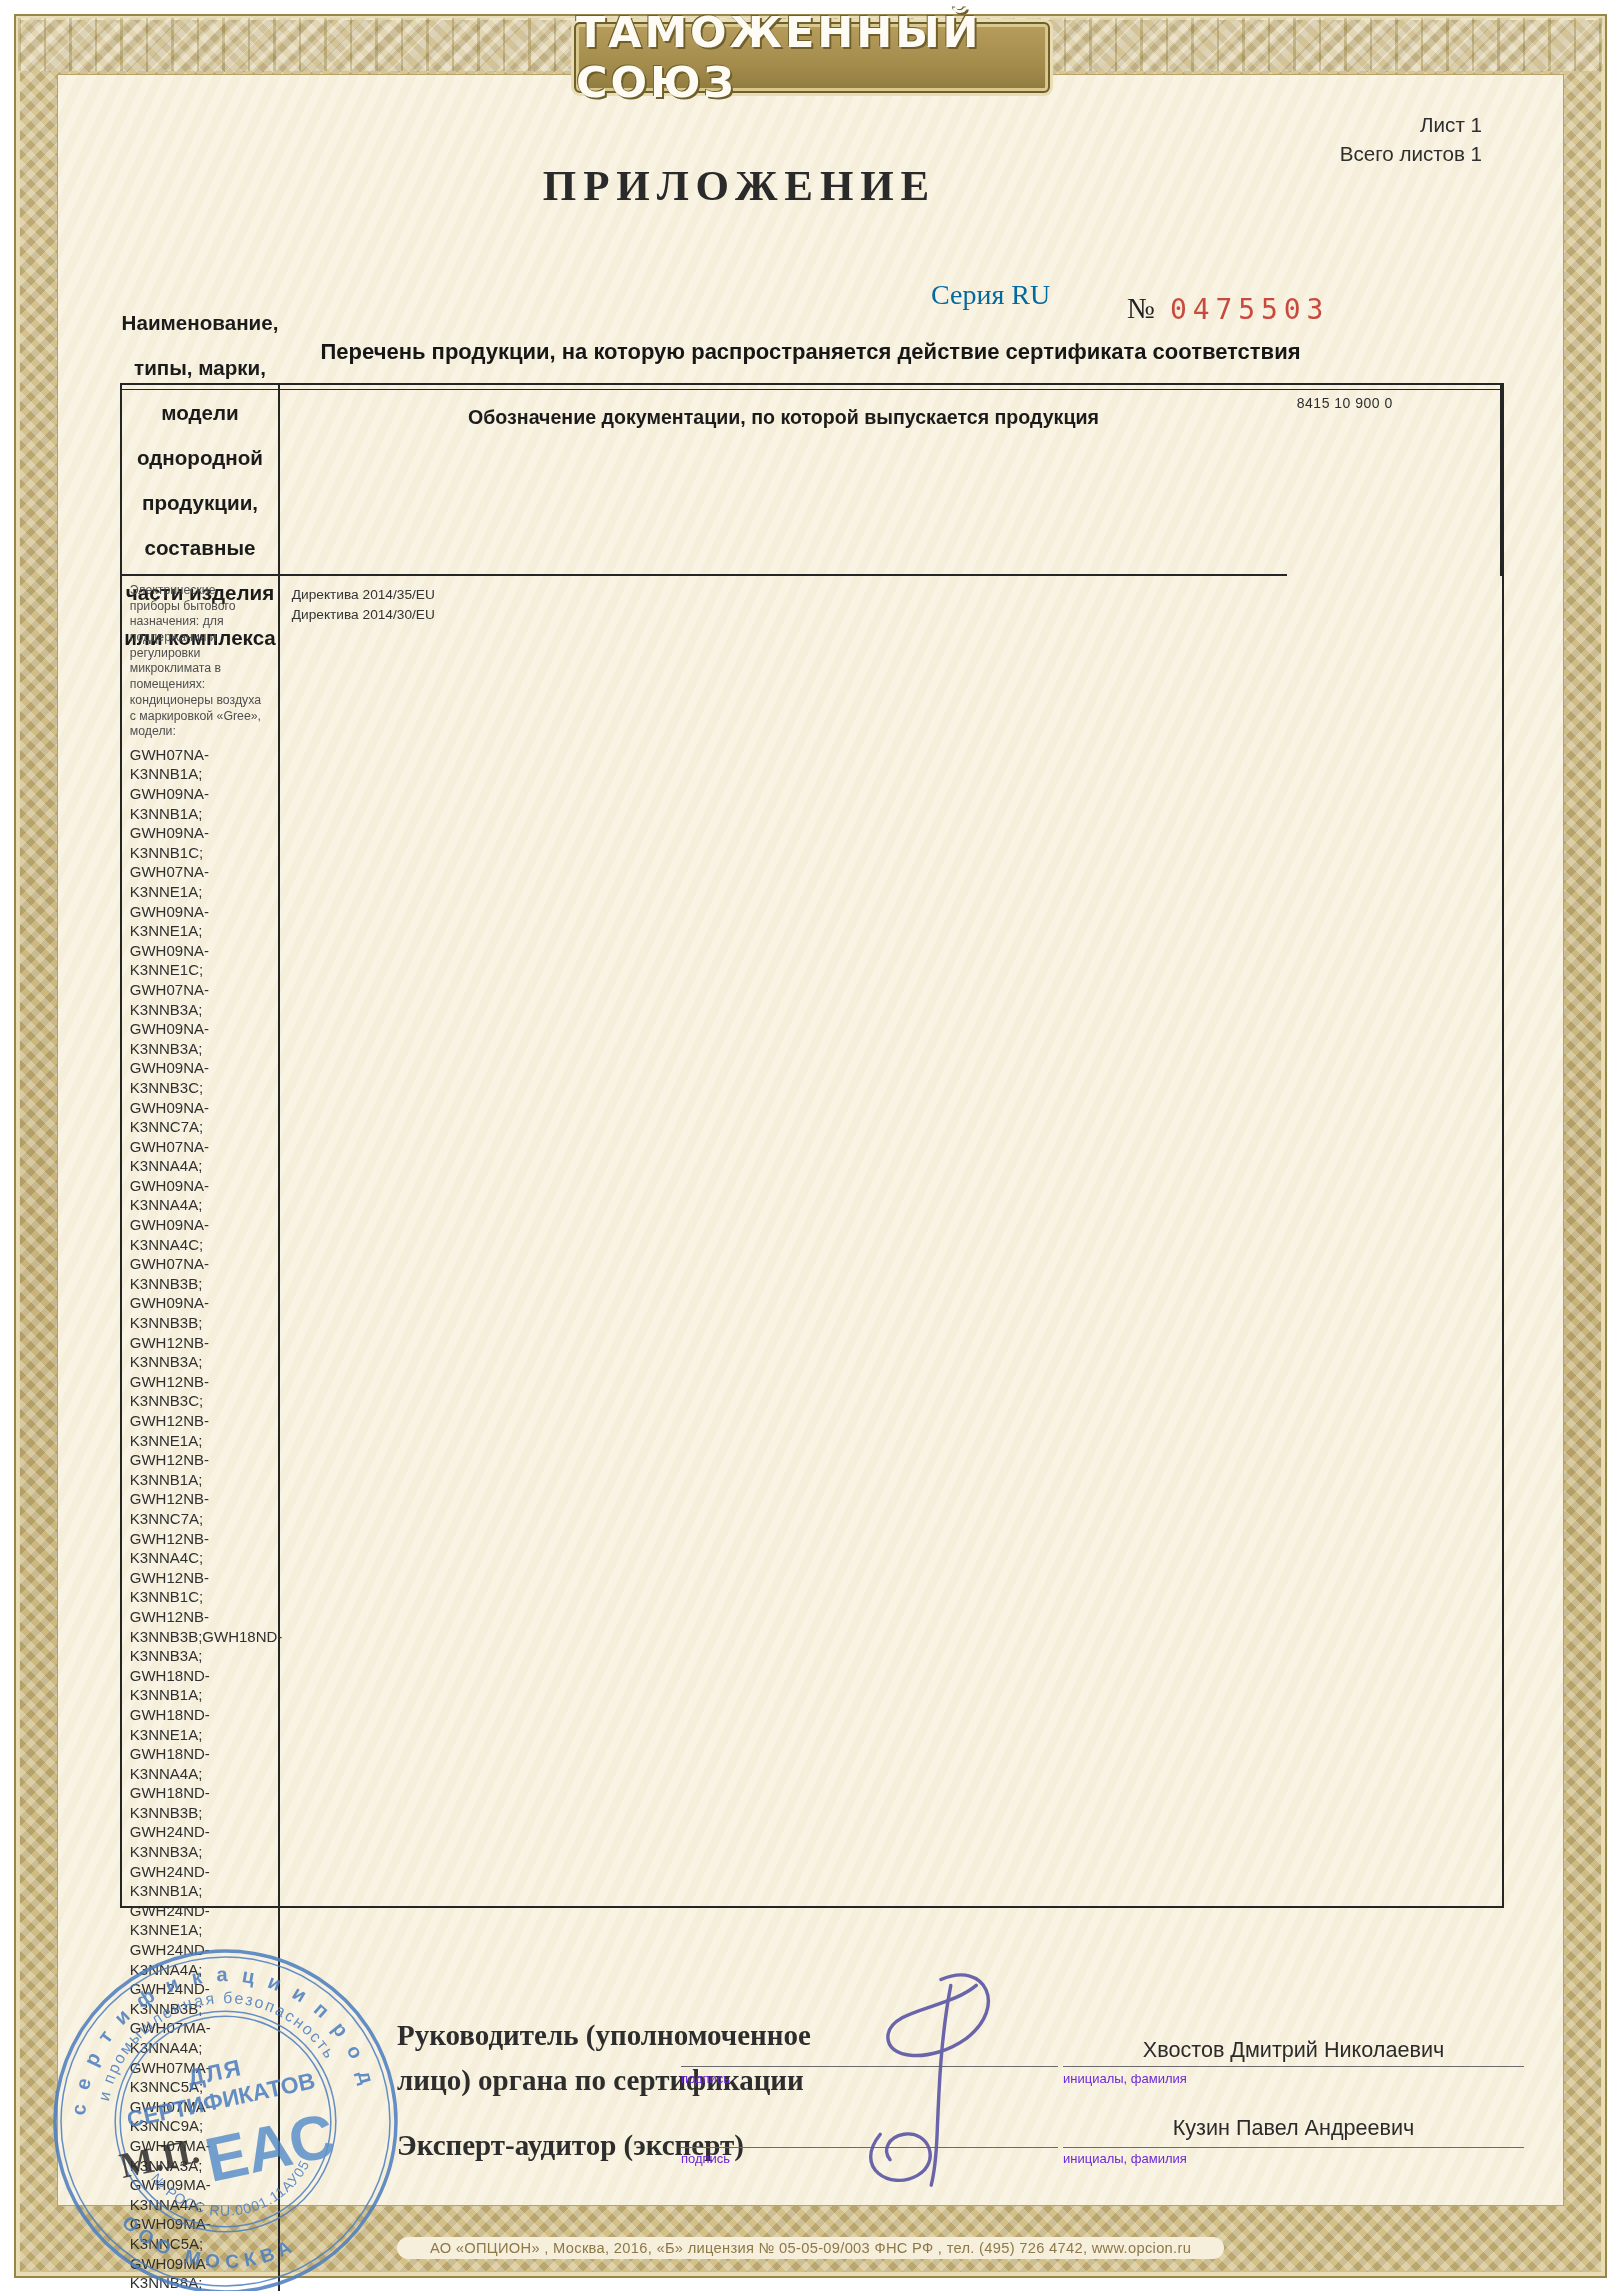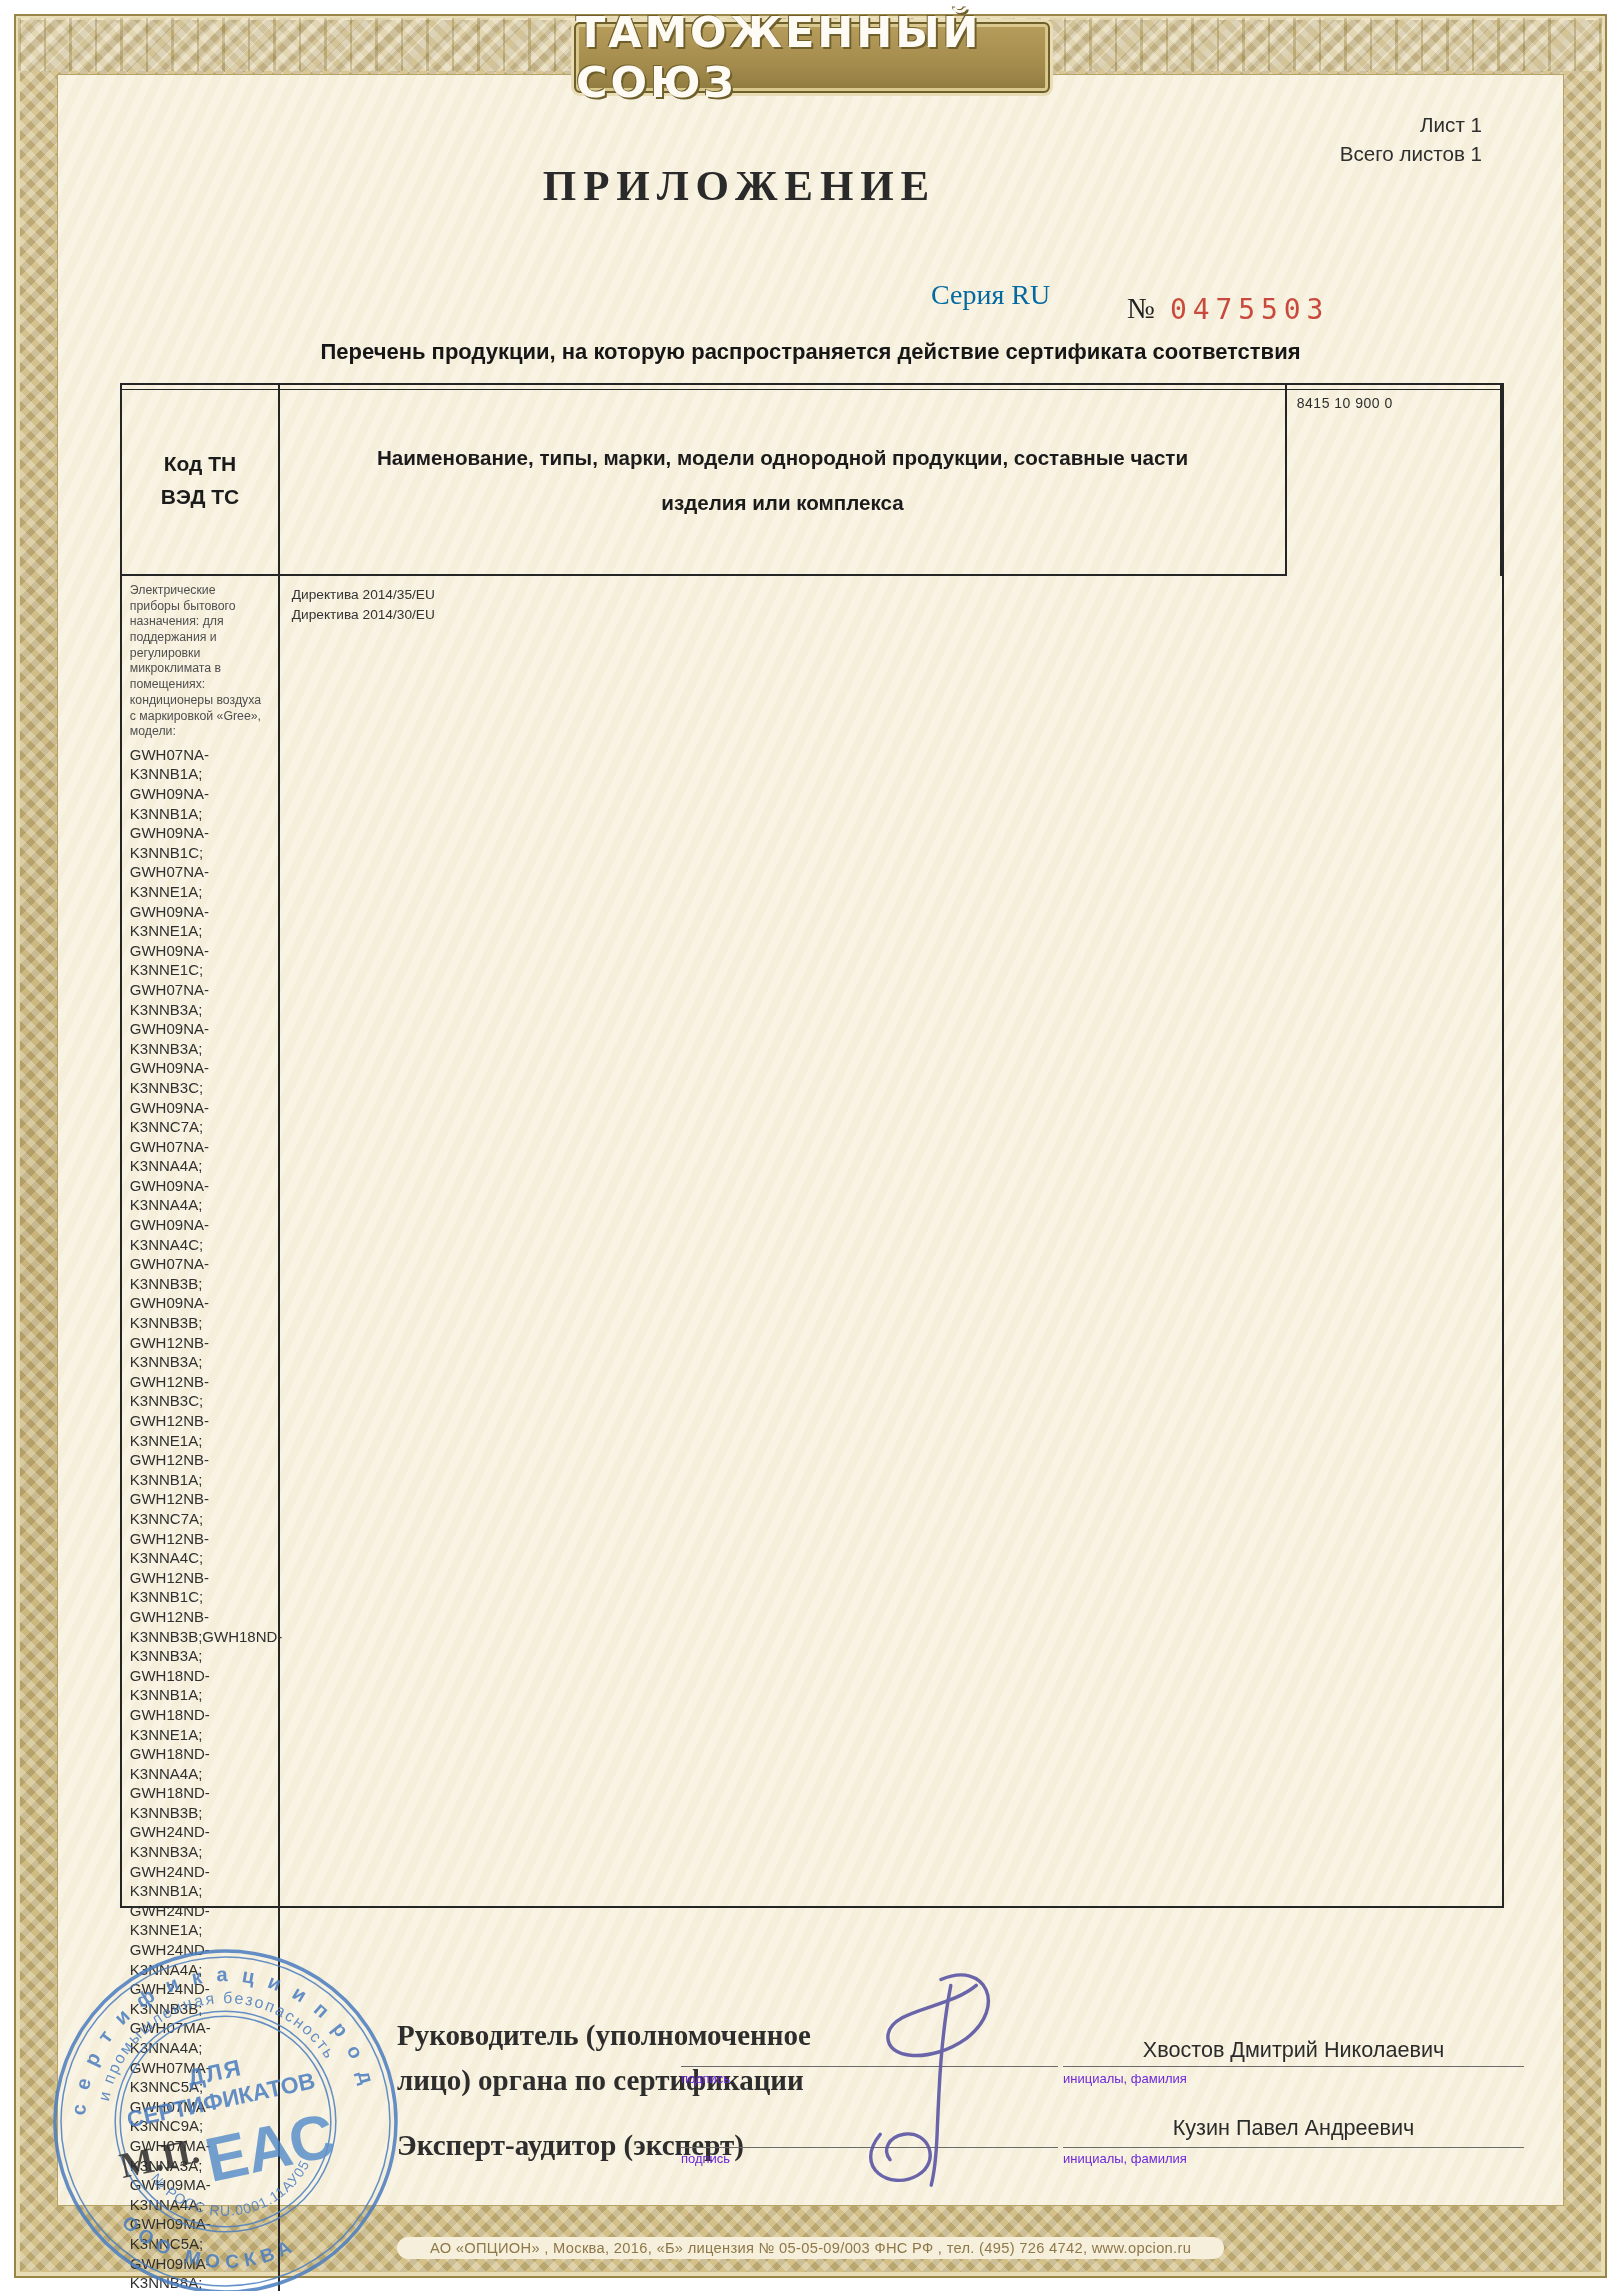--- a/index.html
+++ b/index.html
@@ -104,27 +104,22 @@
   <div class="title">ПРИЛОЖЕНИЕ</div>
 
 
   <div class="series-label">Серия RU</div>
   <div class="series-no">№</div>
   <div class="series-number">0475503</div>
 
   <div class="list-heading">Перечень продукции, на которую распространяется действие сертификата соответствия</div>
 
   <div class="cert-table">
-    <div class="cell hcell hrow c1 h-c1">
-      <div>
-        <div>Код ТН</div>
-        <div>ВЭД ТС</div>
-      </div>
-    </div>
     <div class="cell hcell hrow c2 h-c2">Наименование, типы, марки, модели однородной продукции, составные части изделия или комплекса</div>
+    <div class="cell hcell hrow h-c3">Обозначение документации, по которой выпускается продукция</div>
 
     <div class="cell c1 b-c1">8415 10 900 0</div>
     <div class="cell c2 b-c2">
       <div class="intro">Электрические приборы бытового назначения: для поддержания и регулировки микроклимата в помещениях: кондиционеры воздуха с маркировкой «Gree», модели:</div>
       <div class="models">GWH07NA-K3NNB1A; GWH09NA-K3NNB1A; GWH09NA-K3NNB1C; GWH07NA-K3NNE1A; GWH09NA-K3NNE1A; GWH09NA-K3NNE1C; GWH07NA-K3NNB3A; GWH09NA-K3NNB3A; GWH09NA-K3NNB3C; GWH09NA-K3NNC7A; GWH07NA-K3NNA4A; GWH09NA-K3NNA4A; GWH09NA-K3NNA4C; GWH07NA-K3NNB3B; GWH09NA-K3NNB3B; GWH12NB-K3NNB3A; GWH12NB-K3NNB3C; GWH12NB-K3NNE1A; GWH12NB-K3NNB1A; GWH12NB-K3NNC7A; GWH12NB-K3NNA4C; GWH12NB-K3NNB1C; GWH12NB-K3NNB3B;GWH18ND-K3NNB3A; GWH18ND-K3NNB1A; GWH18ND-K3NNE1A; GWH18ND-K3NNA4A; GWH18ND-K3NNB3B; GWH24ND-K3NNB3A; GWH24ND-K3NNB1A; GWH24ND-K3NNE1A; GWH24ND-K3NNA4A; GWH24ND-K3NNB3B; GWH07MA-K3NNA4A; GWH07MA-K3NNC5A; GWH07MA-K3NNC9A; GWH07MA-K3NNA3A; GWH09MA-K3NNA4A; GWH09MA-K3NNC5A; GWH09MA-K3NNB8A; GWH09MA-K3NNB8B; GWH09MA-K3NNA3F; GWH09MA-K3NNA4F; GWH09MA-K3NNC5F; GWH09MA-K3NNC9F; GWH09MA-K3NNA3A; GWH09MA-K3DND3L; GWH12MA-K3DND3L; GWH12MB-K3NNA4A; GWH12MB-K3NNC5A; GWH12MB-K3NNB8A; GWH12MB-K3NNB8B; GWH12MB-K3NNA3F; GWH12MB-K3NNC9F; GWH18MC-K3NNA4A; GWH18MC-K3NNC5A; GWH18MC-K3NNA3F; GWH18MC-K3NNA4F; GWH18MC-K3DND3G; GWH24MD-K3NNA3A; GWH24MD-K3NNA4A; GWH24MD-K3DND3G; GWHN24FANK3A1B; GWHN28FANK3A1B; GWHN24FANK3A1A; GWHN28FANK3A1A; GWH07RA-K3NNA6A; GWH07RA-K3NNA6C; GWH09RA-K3NNA6A; GWH09RA-K3NNA6C; GWH12RB-K3NNA6A; GWH12RB-K3NNA6C; GWH18RC-K3NNA6A; GWH18RC-K3NNA6C; GWH24RD-K3NNA6A; GWH24RD-K3NNA6C; GWH09KF-K3DNA5A; GWH12KF-K3DNA5A; GWH09KF-K3DNA5B; GWH12KF-K3DNA5B; GWH18KG-K3DNA5A; GWH18KG-K3DNA5E; GWH24KG-K3DNA5A; GWH18KG-K3DNA5F; GWH24KG-K3DNA5C; GWH09UB-K3DNA1A; GWH09UB-K3DNA1B; GWH09UB-K3DNA1C; GWH09UB-K3DNA3A; GWH09UB-K3DNA3B; GWH09UB-K3DNA3C; GWH12UB-K3DNA1A; GWH12UB-K3DNA1B; GWH12UB-K3DNA1C; GWH12UB-K3DNA3A; GWH12UB-K3DNA3B; GWH12UB-K3DNA3C; GWH18UB-K3DNA1A; GWH18UB-K3DNA1B; GWH18UB-K3DNA1C; GWH18UC-K3DNA1A; GWH18UC-K3DNA1C; GWH18UC-K3DNA1B; GWH09UB-K3DNA4F; GWH12UB-K3DNA4F; GWH09UB-K3DNA1E; GWH12UB-K3DNA1E; GWH18UC-K3DNA1E; GWH09UB-K3DNA3E; GWH12UB-K3DNA3E; GWH09UB-K3DNA1E/I ; GWH12UB-K3DNA1E/I; GWH18UC-K3DNA1E/I; GWH09UB-K3DNA3E/I; GWH12UB-K3DNA3E/I; GWH09UB-K3DNA1E/O; GWH12UB-K3DNA1E/O; GWH18UC-K3DNA1E/O; GWH09UB-K3DNA3E/O; GWH12UB-K3DNA3E/O; GWH07QA-K3NNC2A; GWH09QB-K3NNC2A; GWH12QC-K3NNC2A; GWH18QD-K3NNC2A; GWH24QE-K3NNC2A; GWH09QB-K3NNA1A/I; GWH12QB-K3NNA1A/I; GWH18QB-K3NNA1A/I; GWH07QB-K3DNC2G/I; GWH09QB-K3DNC2G/I; GWH12QC-K3DNC2G/I; GWH18QD-K3DNC2G/I; GWH18QD-K3DNC2G;  GWH24QE-K3DNC2G/I; GWH12JE-K1NNA2A;  GWH24QE-K3DNC2G; GWHN09AANK3A1A; GWHN09AANK3A2A; GWHN09AANK3A1B; GWHN12ABNK3A1A; GWHN12ABNK3A2A; GWHN12ABNK3A1D; GWHN18ACNK3A1A; GWHN24ACNK3A1A; GWHN09JANK3A1B; GWHN09JANK3A2B; GWHN12JBNK3A1B; GWHN12JBNK3A2B; GWC09AA-K5NNA4A; GWC12AA-K5NNA4A; GWC18AA-K5NNA4A; GWC09AB-K5NNA4A; GWC12AB-K5NNA4A; GWC18AB-K5NNA4A; GJC05BJ-K3MND1A; GJC05BJ-K3MNG1A, GJC07AA-E3MNC1A; GJC09AA-E3MNC1A; GJC12AB-E3MNC1A; GJC18AC-E3RNC2A; GJC24AC-E3RNC2A; GJC09AA-E3NMNC1A; GJC12AF-E3NMNC1A; GJC24AC-E3NRNC2A; GPCN12A2NK3CA; GPC08AI-K3NNC6A; GPC12AJ-K3NNA1A; GPC09AH-K5NNC3A; GWH24QE-K3NNA1A/O; GWH18QD-K3NNA1A/O; GWH09QB-K3NNA1A/O; GWH07QA-K3NNA1A/O; GWH07QA-K3NNA1A/O; GWH12QC-K3NNA1A/O, GKH18K3BI; GKH24K3BI; GKH30K3B1I; GKH30K3BI; GKH36K3BI; GKH42K3BI; GKH48K3B1I; GKH48K3BI; GKH18K3FI; GKH24K3FI; GKH36K3FI; GKH48K3FI; GKH60K3FI; GKH18K3HI; GKH24K3HI; GKH30K3HI; GKH36K3HI; GKH42K3HI; GKH48K3HI; GKH60K3HI; GFH18K3BI; GFH24K3BI; GFH36K3BI; GFH42K3BI; GFH48K3BI; GFH48K3B1I; GFH60K3B2I; GFH60K3BI; GFH18K3FI; GFH24K3FI; GFH36K3FI; GFH48K3FI; GFH60K3FI; GFH18K3H1I; GFH24K3H1I; GFH36K3H1I; GFH48K3H1I; GFH18K3HI; GFH24K3HI; GFH36K3HI; GFH48K3HI; GFH60K3H1I; GTH18K3BI; GTH24K3BI; GTH30K3B1I; GTH36K3BI; GTH42K3BI; GTH48K3B1I; GTH18K3FI; GTH24K3FI; GTH36K3FI; GTH48K3FI; GTH60K3FI; GTH48K3BI; GTH60K3B2I; GTH18K3HI; GTH24K3HI; GTH30K3HI; GTH36K3HI; GTH42K3HI; GTH48K3HI; GTH60K3HI; GUHN18NK3AO; GUHN24NK3AO; GUHN30NK3AO; GUHN30NK3A1O; GUHN36NK3AO; GUHN42NK3AO; GUHN42NM3AO; GUHN48NK3A1O; GUHN48NM3AO; GUHN48NM3A1O; GUHN48NK3AO; GUHN60NK3A2O; GUHN60NM3A2O; GUHN60NM3AO; GUHN60NM3HO; GUHN18NK3HO; GUHN24NK3HO; GUHN30NK3HO; GUHN36NK3HO; GUHN36NM3HO; GUHN42NK3HO; GUHN42NM3HO; GUHN48NK3HO; GUHN48NM3HO; GUHD18NK3FO; GUHD24NK3FO; GUHD36NK3FO, GUHD48NM3FO; GUHD60NM3FO; FGR20/BNa-M; FGR25/BNa-M; FGR25/CNa-M; FGR30/BNa-M; FGR40/BNa-M; FGR20Pd/DNa-X; FGR25Pd/DNa-X; FGR30Pd/DNa-X; FGR40Pd/DNa-X; FGR40Pd/D(2)Na-X, CYR, GVA60AD-M3NNA2A/I; GVA60AD-M3NNA2A/O; GVA24AG-K3NNA5A; GVA36AH-M3NNA5A; GVA48AH-M3NNA5B;  GVA60AH-M3NNA5B; GVA60AH-M3NNA5A; GVHN24A1NK1AA/I; GVHN24A1NK1AA/O; GVHN24A1NK3AA/I; GVHN24A1NK3AA/O; GVHN24AANK3A1A/I; GVHN24AANK3A1A/O; GVHN36ABNM3A1A/I; GVHN36ABNM3A1A/O; GVHN42A2NM3AA/I; GVHN42A2NM3AA/O; GVHN48ABNM3A1A/I; GVHN48ABNM3A1A/O; GVH24AK-D3DNC1A/I; GVH24AJ-K1NTA8A/I; GWHD(14)NK3DO ; GWHD(18)NK3DO; GWHD(24)NK3EO; GWHD(28)NK3BO; GWHD(36)NK3AO; GWHD(42)NK3AO; GWHD(18)ACNK3A1AI; GWHD(18)NK3AO; GWHD(21)NK3AO; GWHD(24)NK3AO; GWHD(28)NK3AO; GWHD(24)NK3CO; GWHD(07)AANK3A1BI; GWHD(09)AANK3A1BI; GWHD(12)ABNK3A1BI; GWHD(42S)NK3CO; GWHD(48S)NK3CO; GWHD(56S)NK3CO; GWHD(48S)NM3CO; GWHD(56S)NM3CO; GWHD(07)BANK3A1A/I; GWHD(18)NK3KO; GWHD(24)NK3MO; GWHD(28)NK3KO; GWHD(36)NK3BO; GWHD(42)NK3BO ; GWH09A3NK3DD; GWHD12A6NK3DC; GWH(07)AA-K3DNA1B/I; GWH(09)AA-K3DNA1B/I; GWH(12)AB-K3DNA1B/I; GWH(18)AC-K3DNA1B/I; GWH(09)UA-K3DNA1A/I; GWH(07)KF-K3DNA5D/I; GWH(09)KF-K3DNA5D/I; GWH(12)KF-K3DNA5D/I; GWH(18)KG-K3DNA5D/I; GFH(09)EA-K3DNA1A/I; GFH(12)EA-K3DNA1A/I; GFH(18)EA-K3DNA1A/I; GFH(21)EA-K3DNA1A/I; GFH(24)EA-K3DNA1A/I; GFHD(09)AANK3A1AI; GKH(12)BA-K3DNA2A/I; GKH(18)BA-K3DNA2A/I; GKH(24)BA-K3DNA1A/I; GEH(09)AA-K3DNA1B/I; GEH(12)AA-K3DNA1B/I; GEH(18)AA-K3DNA1B/I; GTH(09)BA-K3DNA1A/I; GTH(12)BA-K3DNA1A/I; GTH(18)BA-K3DNA1A/I; GTH(24)BA-K3DNA1A/I; GFHD(12)AANK3A1AI; GFHD(18)AANK3A1AI; GKHD(12)ABNK3A2AI; GKHD(18)ABNK3A2AI; GTHD(09)AANK3A1AI; GTHD(12)AANK3A1AI; GTHD(18)AANK3A1AI; GEH(09)AA-K3DNA1D/I, GWH07AAA-K3NNA1A/I, KFR-35G(35573)FNAa-A1,GWH09AAB-K3NNA1A, GWH09KF-K3DNA6G; GWH12KF-K3DNA6G; GWH18KF-K3DNA6G; GWH24KF-K3DNA6G; GWH07QA-K3DNC2C; GWH09QB-K3DNC2D; GWH12QB-K3DNC2D; GWH18QD-K3DNC2E; GWH24QD-K3DNC2A; GWH07ACA-K3NNA1A; GWH09ACA-K3NNA1A; GWH12ACB-K3NNA1A; GWH18ACC-K3NNA1A; GWH24ACD-K3NNA1A; GWH18UC-K3DNA4F, GWH12UB-K1NNA3A/I, GWH07ACA-K3NNA1A/I; GWH09ACA-K3NNA1A; GWH12ACB-K3NNA1A; GWH18ACC-K3NNA1A; GWH24ACD-K3NNA1A; GWH18UC-K3DNA4F, GWH12UB-K1NNA3A/I, GWH18KG-K3DNA6G, GWH24KG-K3DNA6G, GWH07AAA-K3NNA2A, GWH09AAA-K3NNA2A, GWH12AAB-K3NNA2A, GWH18AAC-K3NNA2A, GWH24AAD-K3NNA2A, GWH28AAE-K3NNA2A, KFR-26G(26570)FNBh-1; KFR-26G(26571)FNBh-1; KFR-26W/FND08-1; KFR-35G(35571)FNBh-1; KFR-35W/FNF13-1; KFR-25x3W/A12F; KFR-26G(26570)FNBa-1; KFR-35G(35576)FNAa-A2; KFR-72L(72586)FNAa-A1; KFR-72L(72561)Bb-2, GEH09AA-K3DNA1D/I</div>
     </div>
     <div class="cell b-c3">
       <div>Директива 2014/35/EU</div>
       <div>Директива 2014/30/EU</div>
     </div>

